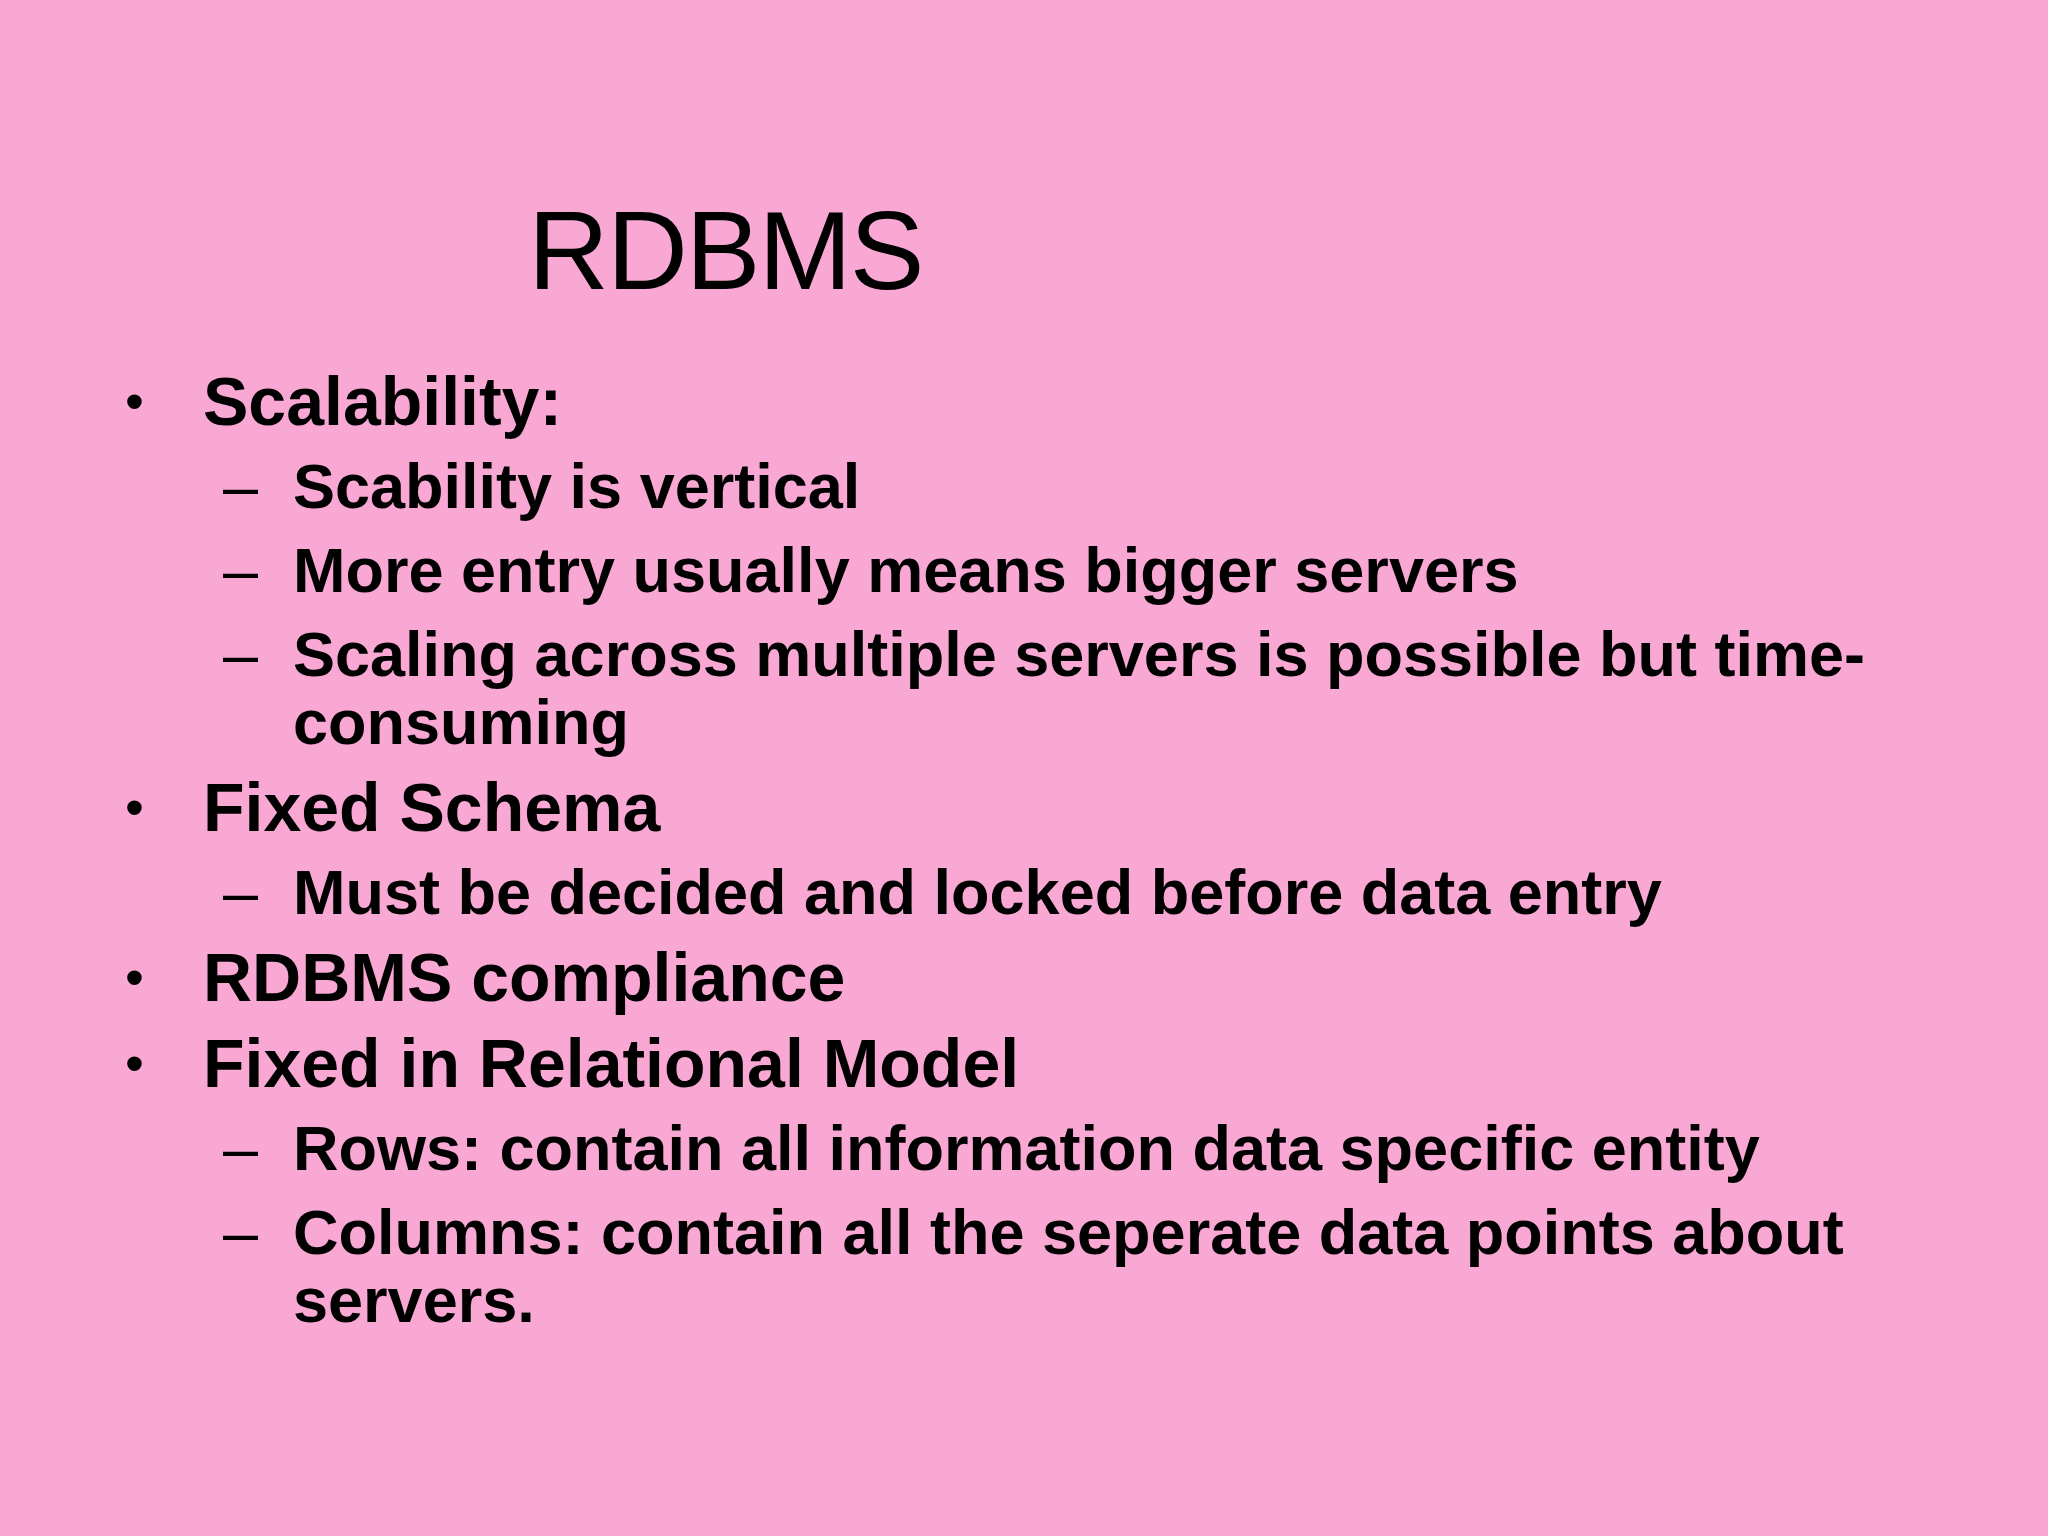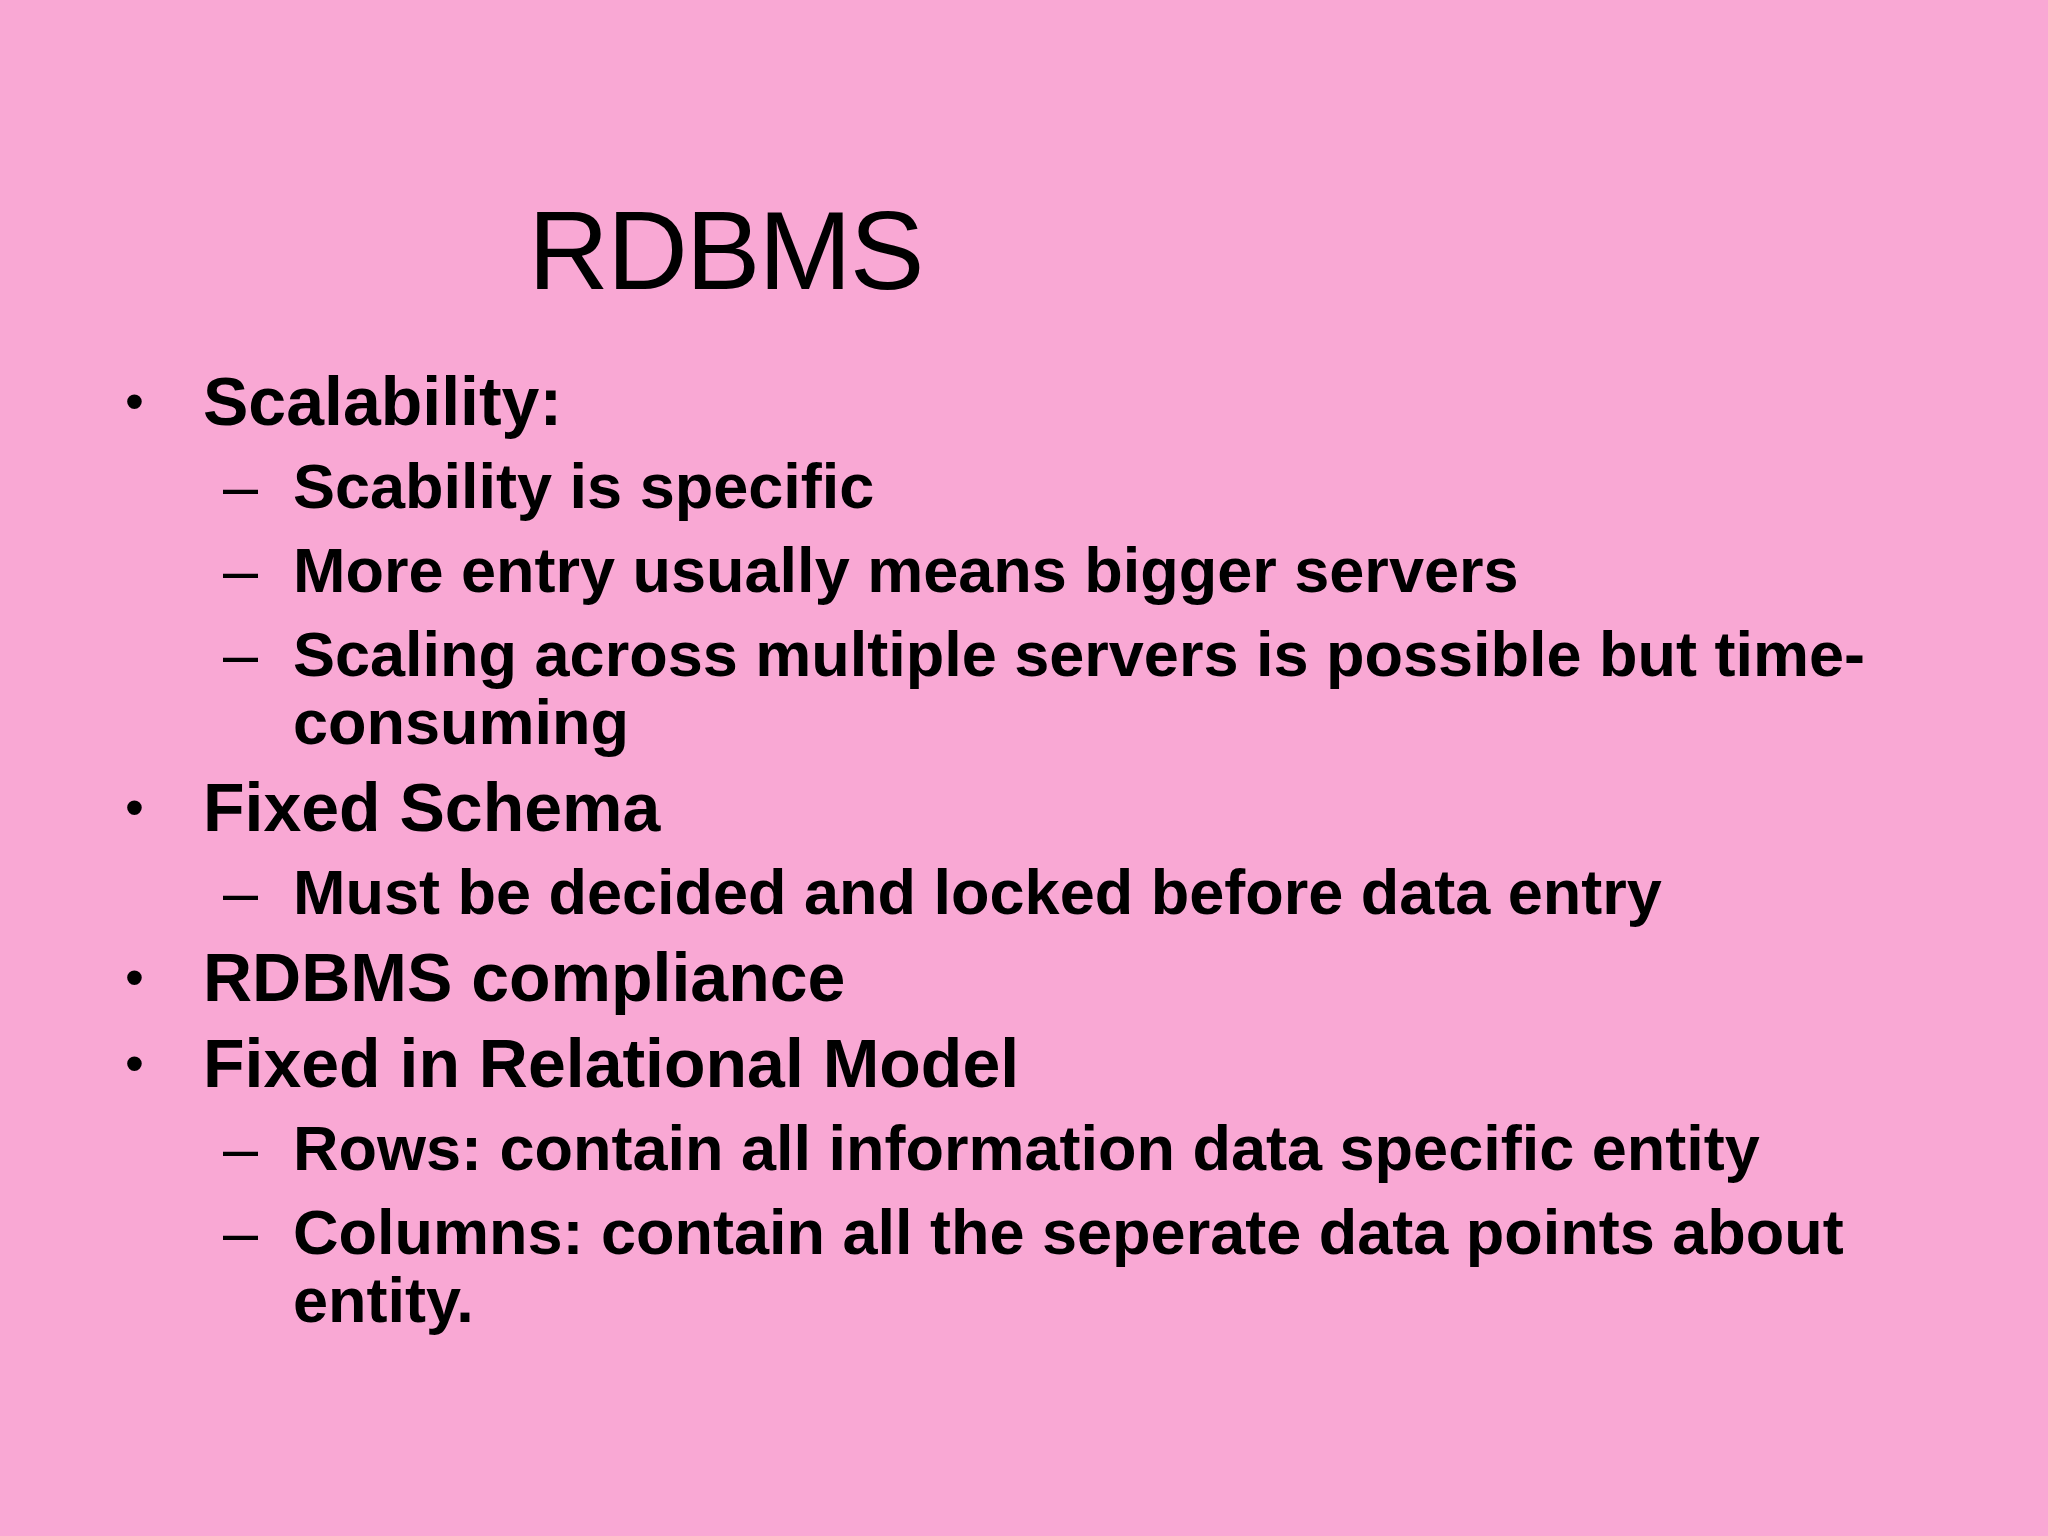--- a/index.html
+++ b/index.html
@@ -82,21 +82,21 @@
 
   <div class="bullet-list">
 
     <div class="bullet-row l1">
       <span class="marker">•</span>
       <span class="txt">Scalability:</span>
     </div>
 
     <div class="bullet-row l2">
       <span class="marker">–</span>
-      <span class="txt">Scability is specific</span>
+      <span class="txt">Scability is vertical</span>
     </div>
 
     <div class="bullet-row l2">
       <span class="marker">–</span>
       <span class="txt">More entry usually means bigger servers</span>
     </div>
 
     <div class="bullet-row l2">
       <span class="marker">–</span>
       <span class="txt">Scaling across multiple servers is possible but time-consuming</span>
@@ -122,17 +122,17 @@
       <span class="txt">Fixed in Relational Model</span>
     </div>
 
     <div class="bullet-row l2">
       <span class="marker">–</span>
       <span class="txt">Rows: contain all information data specific entity</span>
     </div>
 
     <div class="bullet-row l2">
       <span class="marker">–</span>
-      <span class="txt">Columns: contain all the seperate data points about entity.</span>
+      <span class="txt">Columns: contain all the seperate data points about servers.</span>
     </div>
 
   </div>
 </div>
 
 </body></html>

